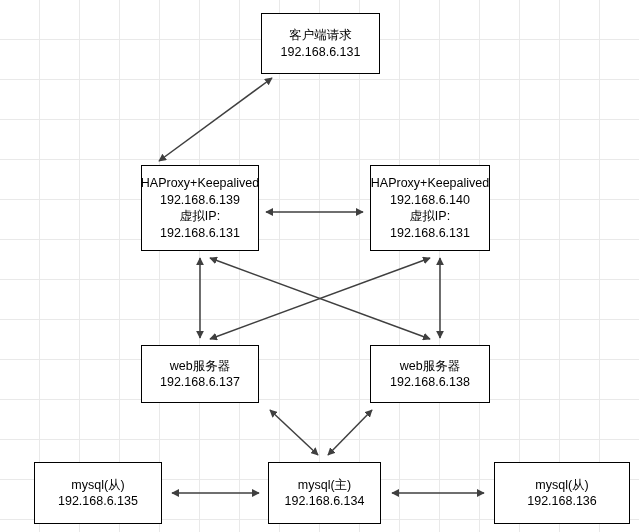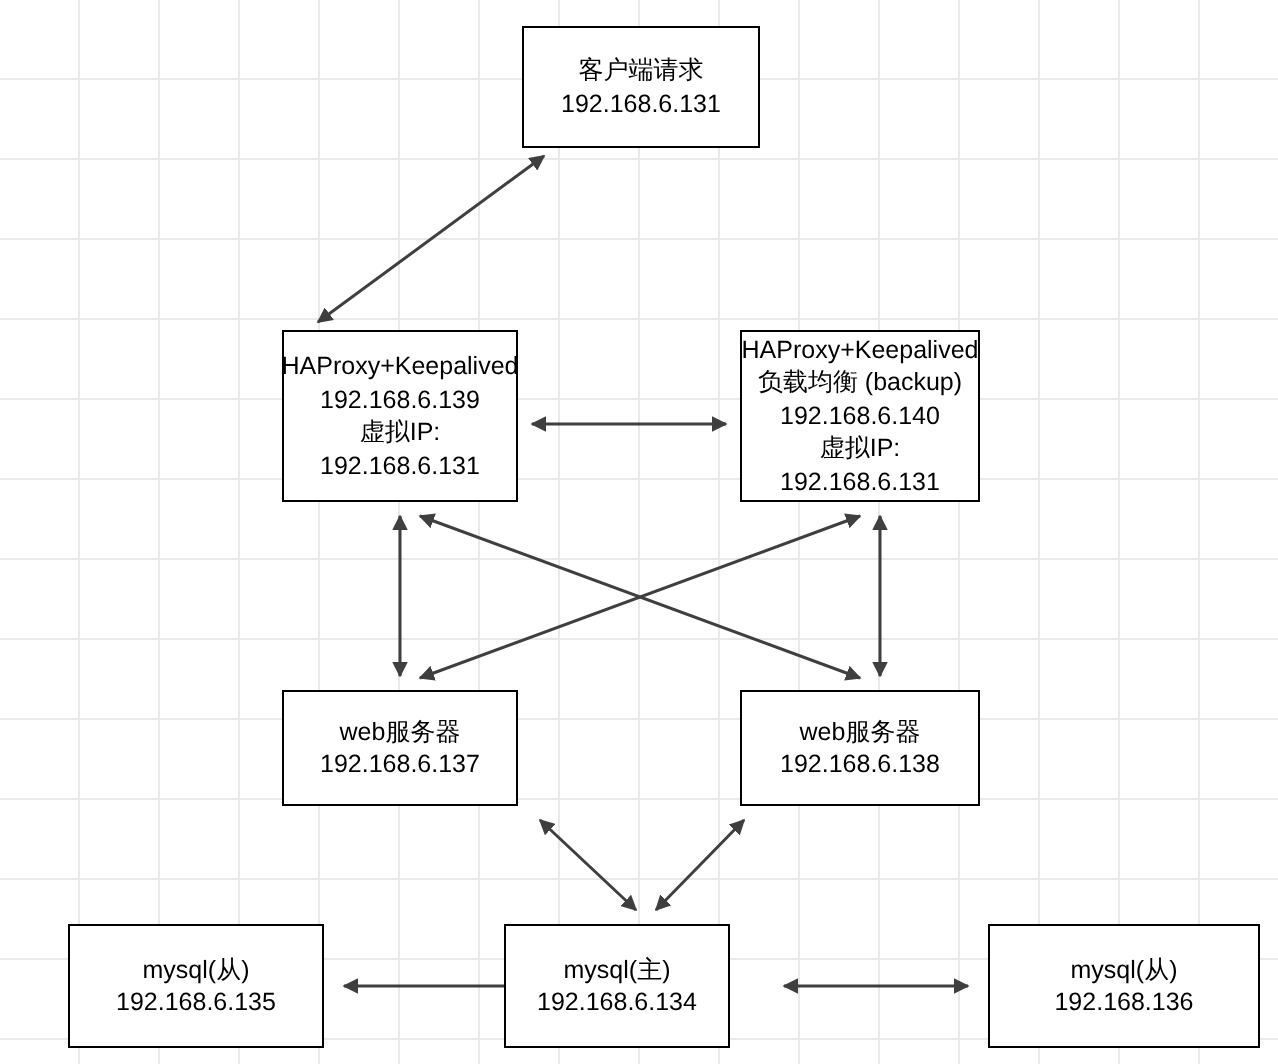--- a/index.html
+++ b/index.html
@@ -50,21 +50,21 @@
     white-space: nowrap;
     display: block;
   }
   
   #node-client      { left: 261px; top: 13px;  width: 119px; height: 61px; }
   #node-ha-master   { left: 141px; top: 165px; width: 118px; height: 86px; }
   #node-ha-backup   { left: 370px; top: 165px; width: 120px; height: 86px; }
   #node-web-1       { left: 141px; top: 345px; width: 118px; height: 58px; }
   #node-web-2       { left: 370px; top: 345px; width: 120px; height: 58px; }
   #node-mysql-slave-1 { left: 34px;  top: 462px; width: 128px; height: 62px; }
-  #node-mysql-master  { left: 252px; top: 462px; width: 113px; height: 62px; }
+  #node-mysql-master  { left: 268px; top: 462px; width: 113px; height: 62px; }
   #node-mysql-slave-2 { left: 494px; top: 462px; width: 136px; height: 62px; }
 </style>
 </head>
 <body>
 
 <div id="canvas">
 
   <svg id="edges" width="639" height="532" viewBox="0 0 639 532" xmlns="http://www.w3.org/2000/svg">
     <defs>
       <marker id="arrow-end" viewBox="0 0 10 10" refX="9" refY="5" markerWidth="5.2" markerHeight="5.2" orient="auto-start-reverse">
@@ -106,21 +106,20 @@
 
   <div class="node" id="node-ha-master">
     <span class="line">HAProxy+Keepalived</span>
     <span class="line">192.168.6.139</span>
     <span class="line">虚拟IP:</span>
     <span class="line">192.168.6.131</span>
   </div>
 
   <div class="node" id="node-ha-backup">
     <span class="line">HAProxy+Keepalived</span>
-    <span class="line">负载均衡 (backup)</span>
     <span class="line">192.168.6.140</span>
     <span class="line">虚拟IP:</span>
     <span class="line">192.168.6.131</span>
   </div>
 
   <div class="node" id="node-web-1">
     <span class="line">web服务器</span>
     <span class="line">192.168.6.137</span>
   </div>
 

